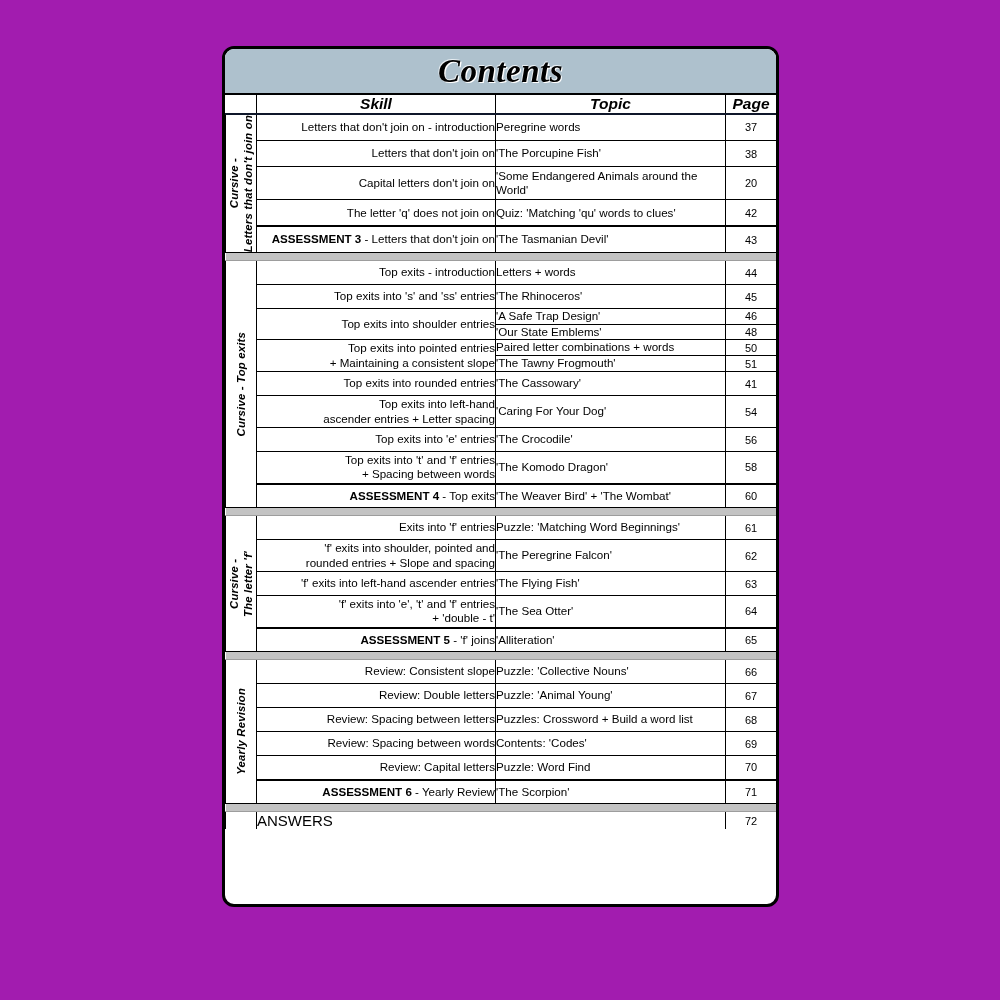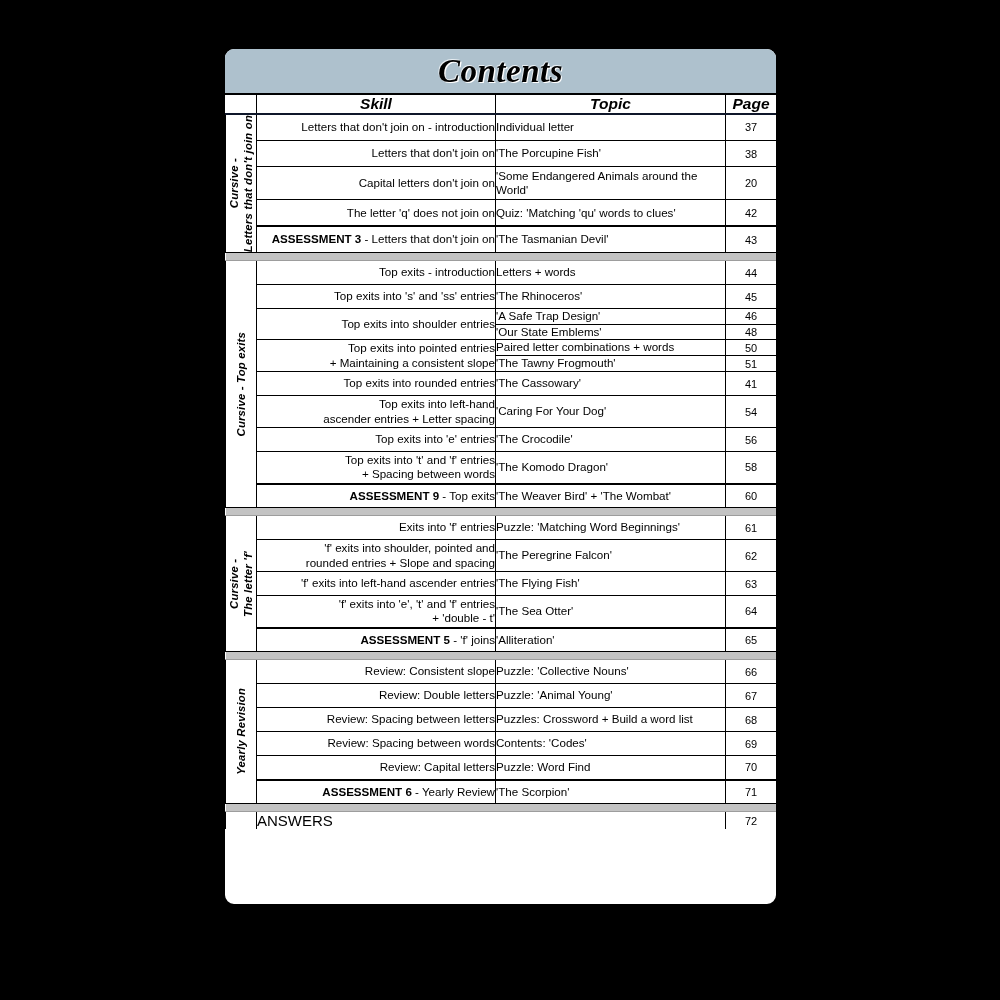--- a/index.html
+++ b/index.html
@@ -5,21 +5,21 @@
   * { box-sizing: border-box; }
   html, body {
     margin: 0; padding: 0;
     width: 1000px; height: 1000px;
     background: #ffffff;
     font-family: "Liberation Sans", sans-serif;
   }
   #page {
     position: relative;
     width: 1000px; height: 1000px;
-    background: #000000;
+    background: #a21caf;
     overflow: hidden;
   }
 
   
   .toc-frame {
     position: absolute;
     left: 222px;
     top: 46px;
     width: 557px;
     height: 861px;
@@ -172,21 +172,21 @@
           <th>Topic</th>
           <th>Page</th>
         </tr>
       </thead>
       <tbody id="toc-body">
           <tr>
             <td class="tabcell" rowspan="5">
               <span class="rot">Cursive -<span class="l2">Letters that don't join on</span></span>
             </td>
             <td class="skill row-h" rowspan="1">Letters that don't join on - introduction</td>
-            <td class="topic">Individual letter</td>
+            <td class="topic">Peregrine words</td>
             <td class="page">37</td>
           </tr>
           <tr>
             <td class="skill row-h" rowspan="1">Letters that don't join on</td>
             <td class="topic">'The Porcupine Fish'</td>
             <td class="page">38</td>
           </tr>
           <tr>
             <td class="skill row-h" rowspan="1">Capital letters don't join on</td>
             <td class="topic">'Some Endangered Animals around the World'</td>
@@ -250,21 +250,21 @@
             <td class="skill row-h" rowspan="1">Top exits into 'e' entries</td>
             <td class="topic">'The Crocodile'</td>
             <td class="page">56</td>
           </tr>
           <tr>
             <td class="skill row-h2" rowspan="1">Top exits into 't' and 'f' entries<br>+ Spacing between words</td>
             <td class="topic">'The Komodo Dragon'</td>
             <td class="page">58</td>
           </tr>
           <tr class="assess">
-            <td class="skill row-h" rowspan="1"><span class="assess-label">ASSESSMENT 9</span> - Top exits</td>
+            <td class="skill row-h" rowspan="1"><span class="assess-label">ASSESSMENT 4</span> - Top exits</td>
             <td class="topic">'The Weaver Bird'  +  'The Wombat'</td>
             <td class="page">60</td>
           </tr>
           <tr class="sep">
             <td colspan="4"></td>
           </tr>
           <tr>
             <td class="tabcell" rowspan="5">
               <span class="rot">Cursive -<span class="l2">The letter 'f'</span></span>
             </td>

